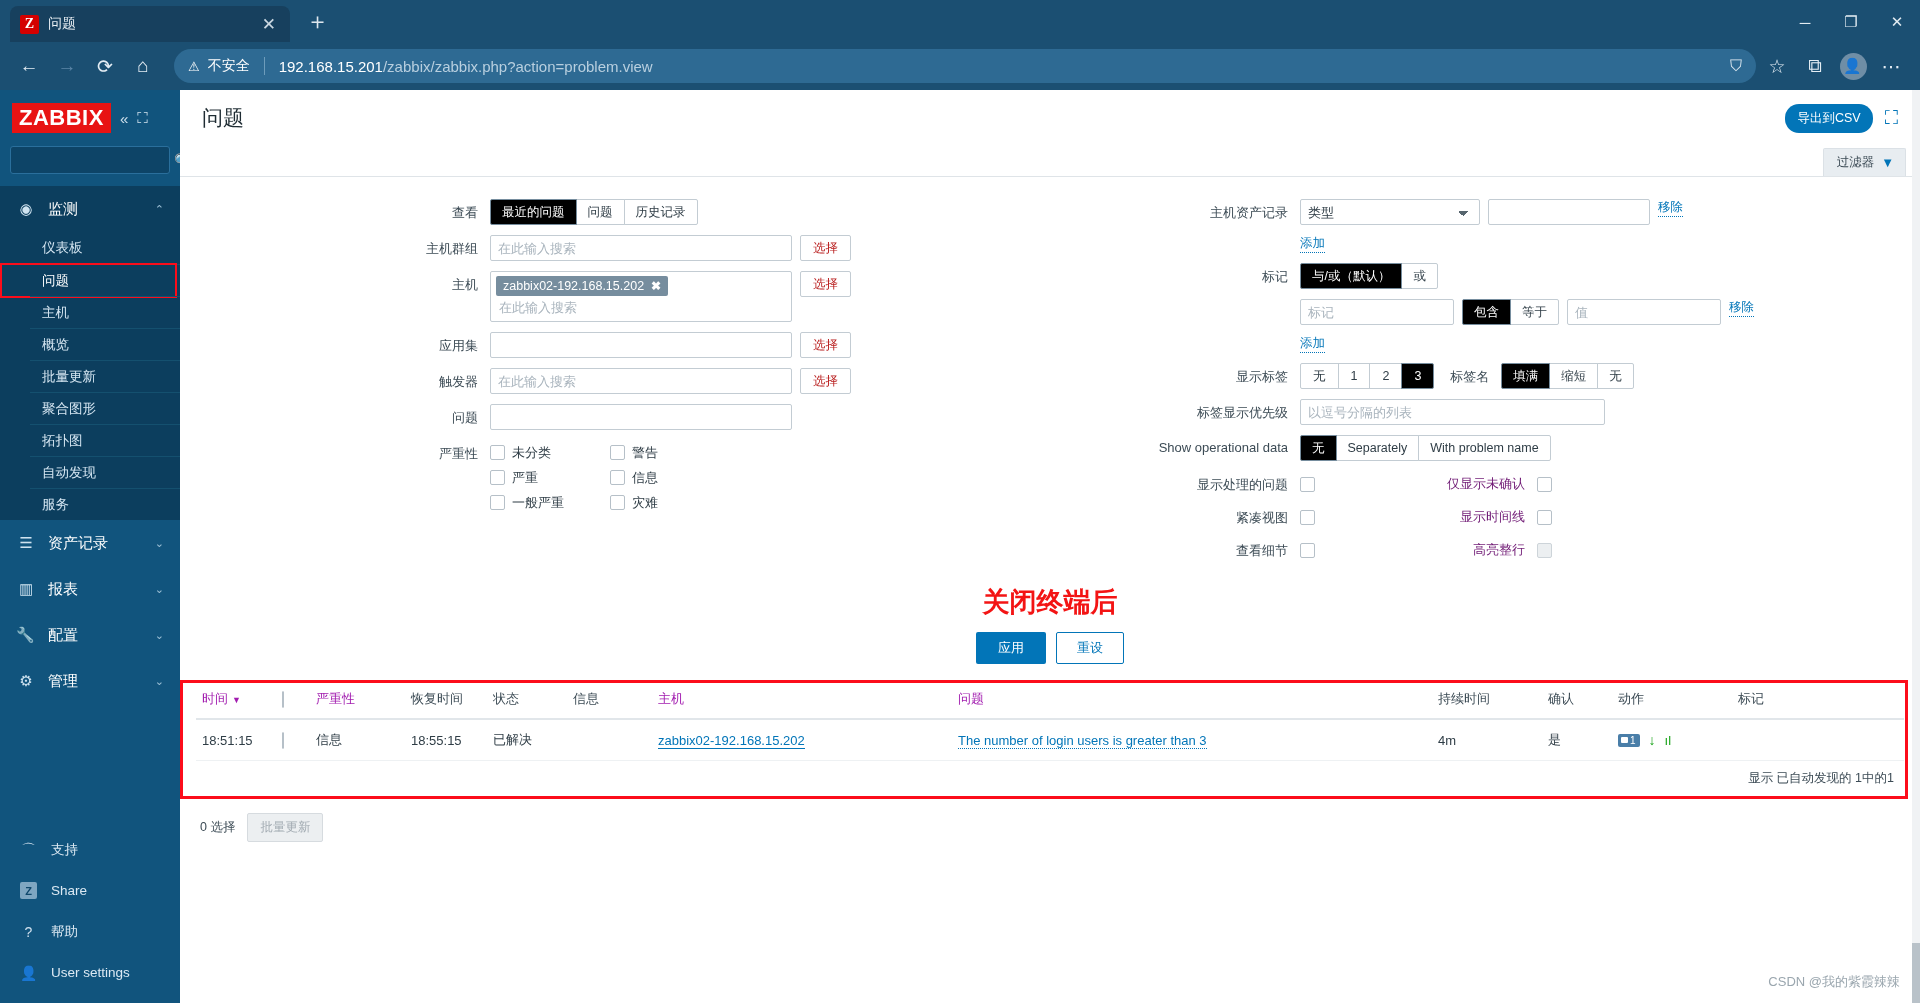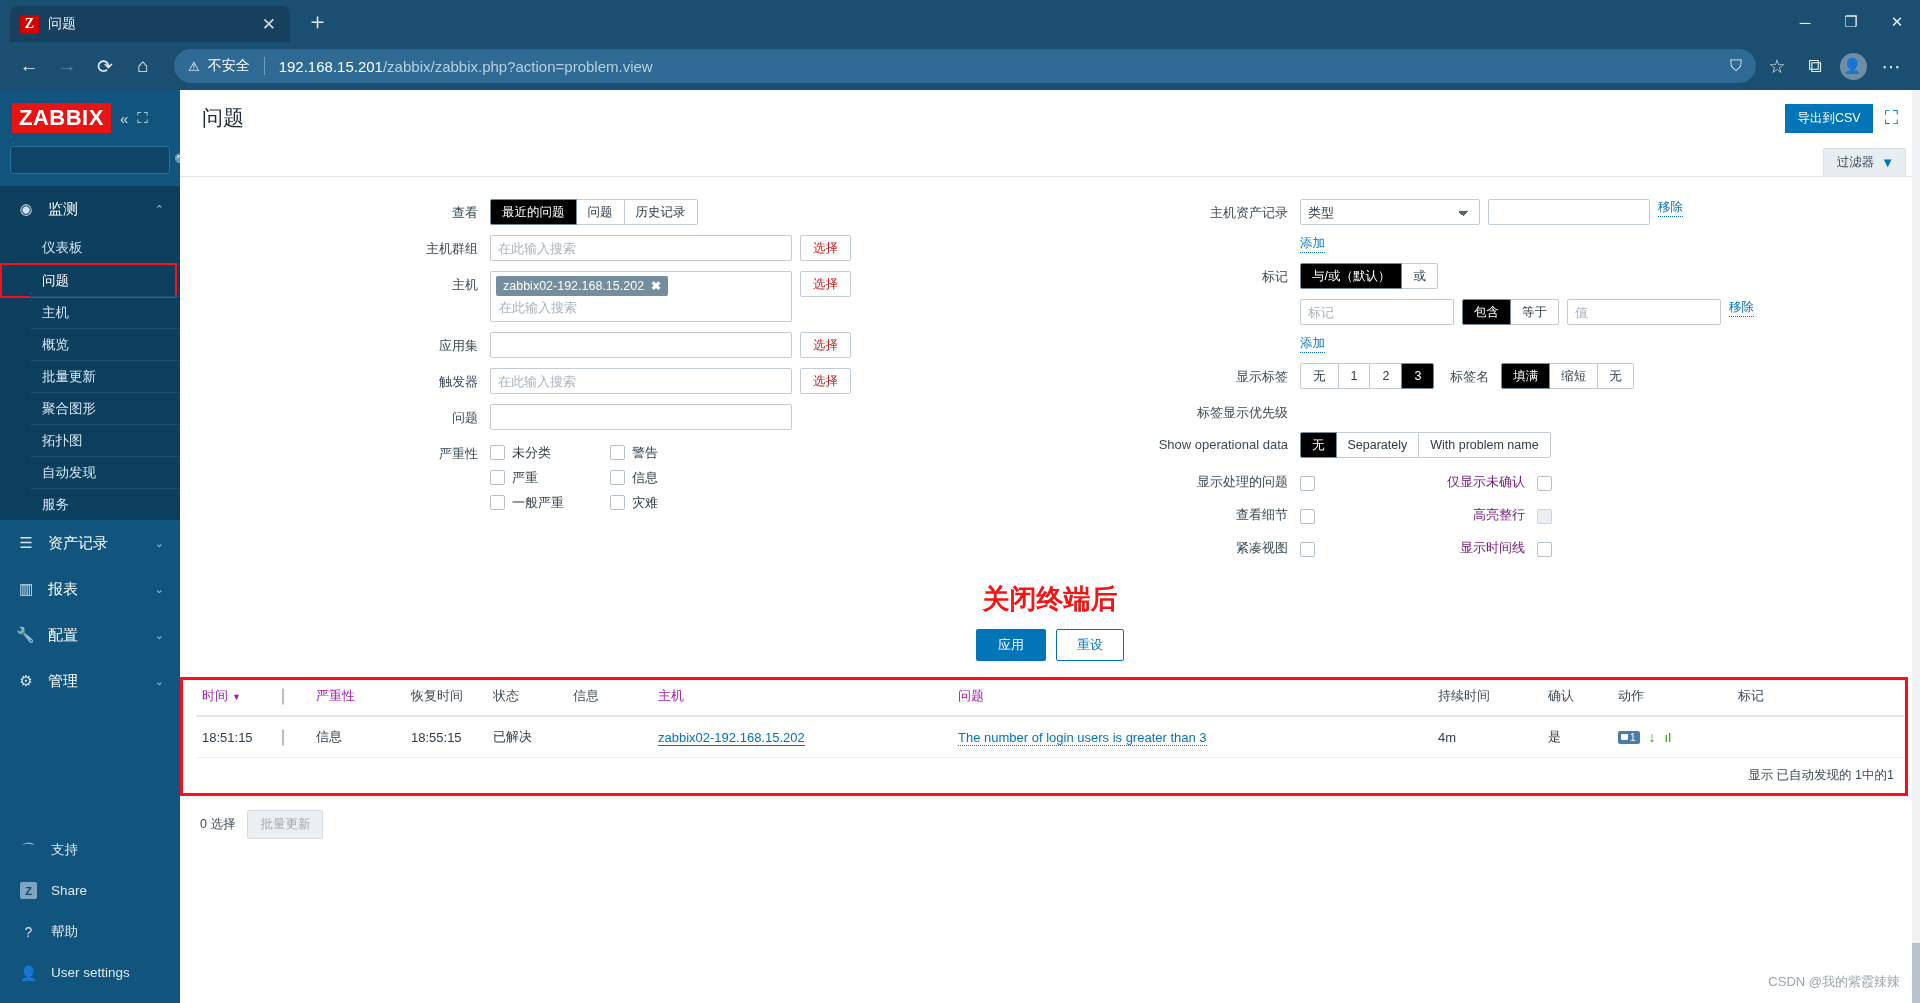--- a/index.html
+++ b/index.html
@@ -122,21 +122,21 @@
   
   .main { flex: 1; background: #fff; display: flex; flex-direction: column; overflow: hidden; position: relative; }
   .page-head {
     height: 56px; display: flex; align-items: center;
     padding: 0 22px; justify-content: space-between; flex: 0 0 56px;
   }
   .page-title { font-size: 21px; color: #1f2c33; font-weight: normal; }
   .head-right { display: flex; align-items: center; gap: 12px; }
   .btn-csv {
     background: #0275b8; color: #fff; font-size: 12.5px;
-    padding: 6px 12px; border-radius: 0; border: none;
+    padding: 6px 12px; border-radius: 14px; border: none;
   }
   .kiosk { color: #0275b8; font-size: 19px; }
 
   .filtertab-row {
     display: flex; justify-content: flex-end; align-items: flex-end;
     padding-right: 14px; height: 30px;
   }
   .filtertab {
     background: #e8edf1; border: 1px solid #dbe1e6; border-bottom: none;
     padding: 5px 11px 5px 13px; font-size: 12.5px; color: #3c4b55;
@@ -230,21 +230,21 @@
 
   .sel-native {
     width: 180px; height: 26px; border: 1px solid #c3ccd3; border-radius: 2px;
     font-size: 13px; padding: 0 7px; color: #2c3a43; background: #fff;
     font-family: inherit; appearance: none;
     background-image: linear-gradient(45deg, transparent 50%, #56656e 50%), linear-gradient(135deg, #56656e 50%, transparent 50%);
     background-position: calc(100% - 16px) 11px, calc(100% - 11px) 11px;
     background-size: 5px 5px, 5px 5px; background-repeat: no-repeat;
   }
 
-  .chk-row-right { display: flex; align-items: flex-end; }
+  .chk-row-right { display: flex; align-items: center; }
   .chk-label { font-size: 13px; color: #701a75; text-align: right; }
 
   .annot {
     color: #f31414; font-size: 27px; font-weight: bold;
     text-align: center; margin: 14px 0 6px;
   }
   .apply-row { display: flex; justify-content: center; gap: 10px; padding: 6px 0 16px; }
   .btn-apply {
     background: #0275b8; color: #fff; border: none; font-size: 13px;
     padding: 7px 22px; border-radius: 2px; font-family: inherit;
@@ -611,50 +611,51 @@
                 <div class="seg" style="margin-left:4px;">
                   <button class="on">填满</button>
                   <button>缩短</button>
                   <button>无</button>
                 </div>
               </div>
             </div>
 
             <div class="frow">
               <div class="flabel">标签显示优先级</div>
+              <input class="inp inp-prio" placeholder="以逗号分隔的列表" style="">
             </div>
 
             <div class="frow">
               <div class="flabel">Show operational data</div>
               <div class="seg">
                 <button class="on">无</button>
                 <button>Separately</button>
                 <button>With problem name</button>
               </div>
             </div>
 
             <div class="frow chk-row-right">
               <div class="flabel">显示处理的问题</div>
               <span class="cb" style="margin-top:4px;"></span>
               <div class="chk-label" style="width:222px;padding-right:12px;padding-top:2px;">仅显示未确认</div>
               <span class="cb" style="margin-top:4px;"></span>
             </div>
 
             <div class="frow chk-row-right">
+              <div class="flabel">紧凑视图</div>
+              <span class="cb" style="margin-top:4px;"></span>
+              <div class="chk-label" style="width:222px;padding-right:12px;padding-top:2px;">显示时间线</div>
+              <span class="cb" style="margin-top:4px;"></span>
+            </div>
+
+            <div class="frow chk-row-right">
               <div class="flabel">查看细节</div>
               <span class="cb" style="margin-top:4px;"></span>
               <div class="chk-label" style="width:222px;padding-right:12px;padding-top:2px;">高亮整行</div>
               <span class="cb disabled" style="margin-top:4px;"></span>
-            </div>
-
-            <div class="frow chk-row-right">
-              <div class="flabel">紧凑视图</div>
-              <span class="cb" style="margin-top:4px;"></span>
-              <div class="chk-label" style="width:222px;padding-right:12px;padding-top:2px;">显示时间线</div>
-              <span class="cb" style="margin-top:4px;"></span>
             </div>
 
           </div>
         </div>
 
         <div class="annot">关闭终端后</div>
 
         <div class="apply-row">
           <button class="btn-apply">应用</button>
           <button class="btn-reset">重设</button>

